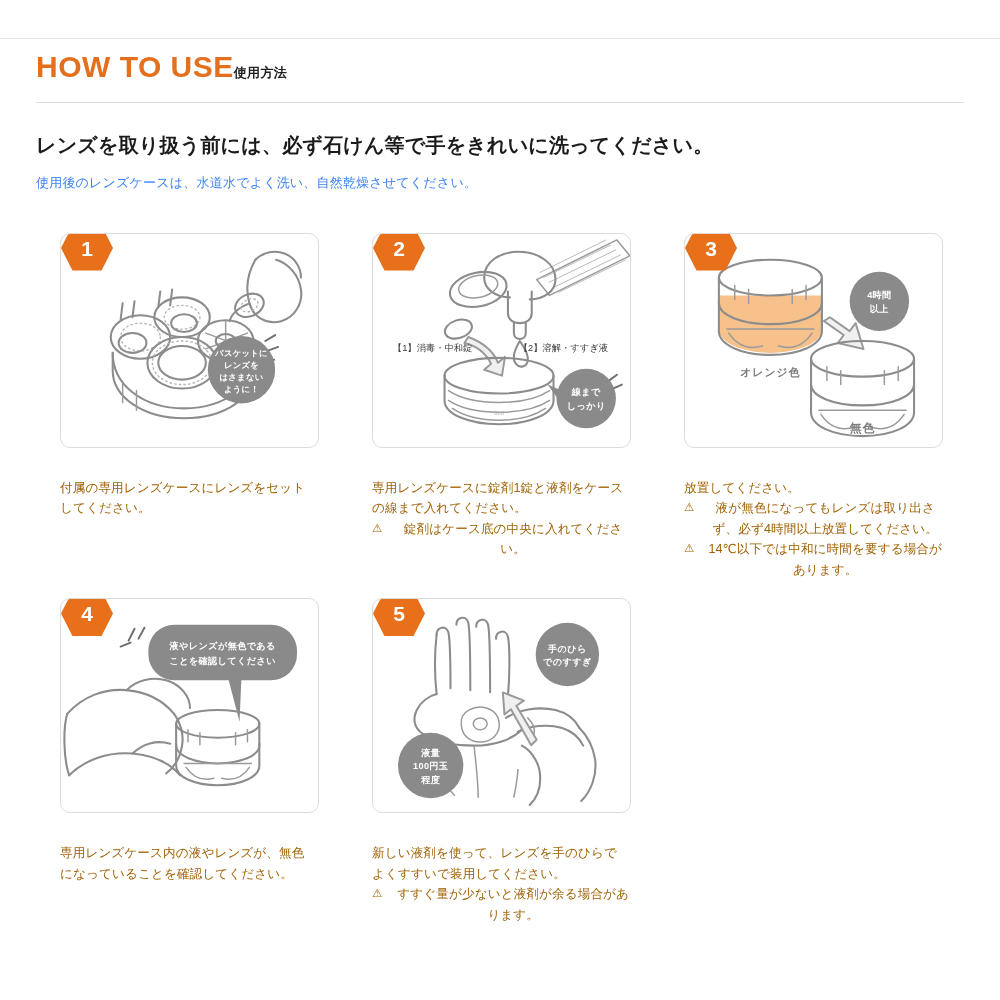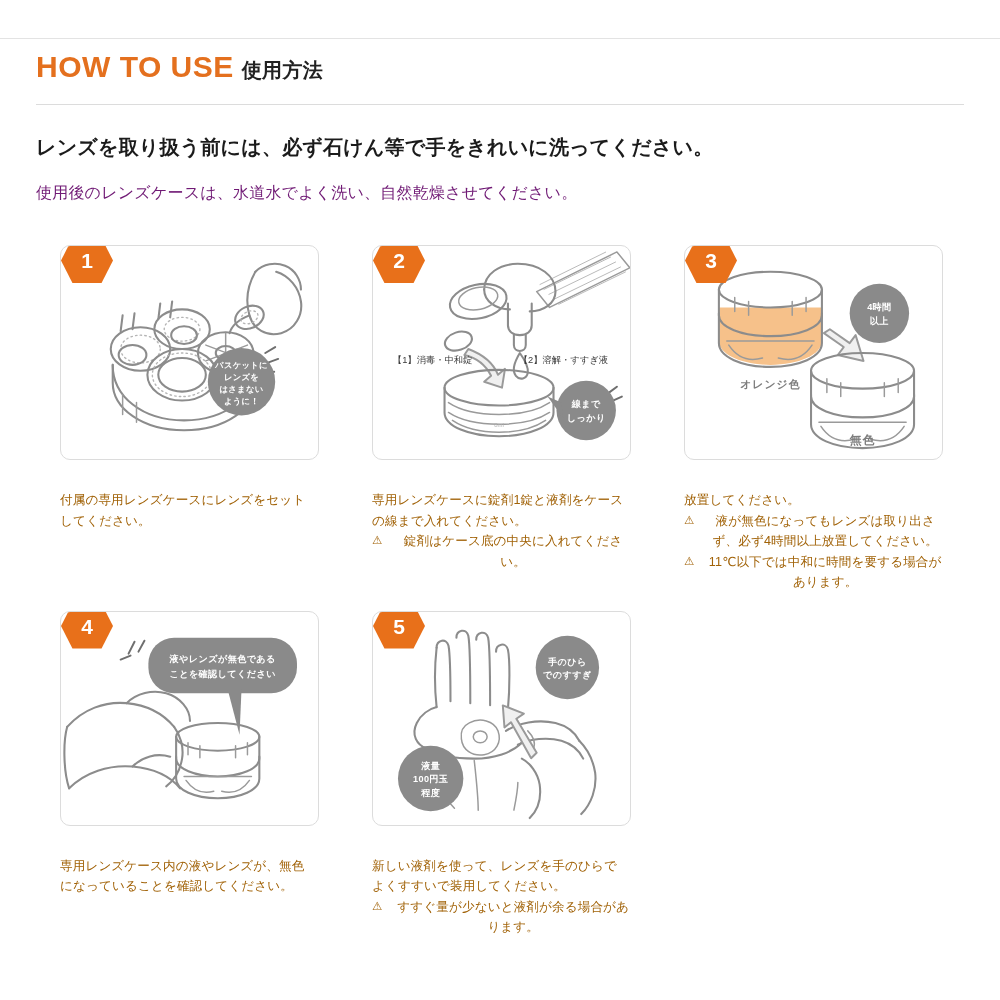--- a/index.html
+++ b/index.html
@@ -51,48 +51,47 @@
   .header-title {
     font-size: 30px;
     font-weight: bold;
     letter-spacing: 0.5px;
     color: #e4701e;
     line-height: 1;
     margin: 0;
     font-family: "Liberation Sans", "DejaVu Sans", sans-serif;
   }
   .header-sub {
-    font-size: 20px;
+    font-size: 13px;
     font-weight: bold;
     color: #222222;
     letter-spacing: 0.3px;
-    margin-left: 8px;
   }
   .header-rule {
     margin-top: 20px;
     width: 928px;
     height: 1px;
     background: #dcdcdc;
   }
 
   
   .intro {
     margin-top: 27px;
   }
   .intro-main {
     font-size: 20px;
     font-weight: bold;
     color: #1b1b1b;
     letter-spacing: 0.2px;
     line-height: 1.5;
   }
   .intro-sub {
-    margin-top: 19px;
-    font-size: 16px;
-    color: #701a75;
+    margin-top: 13px;
+    font-size: 13px;
+    color: #3b82f6;
     letter-spacing: 0.2px;
     line-height: 1.5;
   }
 
   
   .steps {
     margin-top: 40px;
     display: grid;
     grid-template-columns: 283px 283px 283px;
     column-gap: 29px;
@@ -345,21 +344,21 @@
           <div class="caption-note">
             <span class="warn">⚠</span>
             <span class="warn-text">
               <span class="caption-line">液が無色になってもレンズは取り出さ</span>
               <span class="caption-line">ず、必ず4時間以上放置してください。</span>
             </span>
           </div>
           <div class="caption-note">
             <span class="warn">⚠</span>
             <span class="warn-text">
-              <span class="caption-line">11℃以下では中和に時間を要する場合が</span>
+              <span class="caption-line">14℃以下では中和に時間を要する場合が</span>
               <span class="caption-line">あります。</span>
             </span>
           </div>
         </div>
       </div>
 
       <div class="step">
         <div class="step-figure">
           <svg viewBox="0 0 259 215">
 

